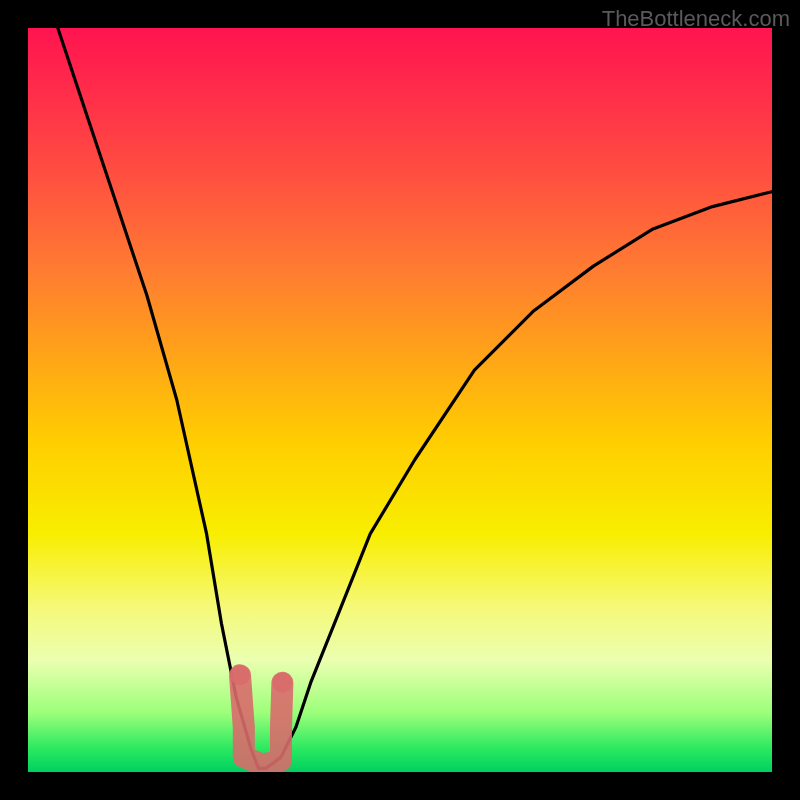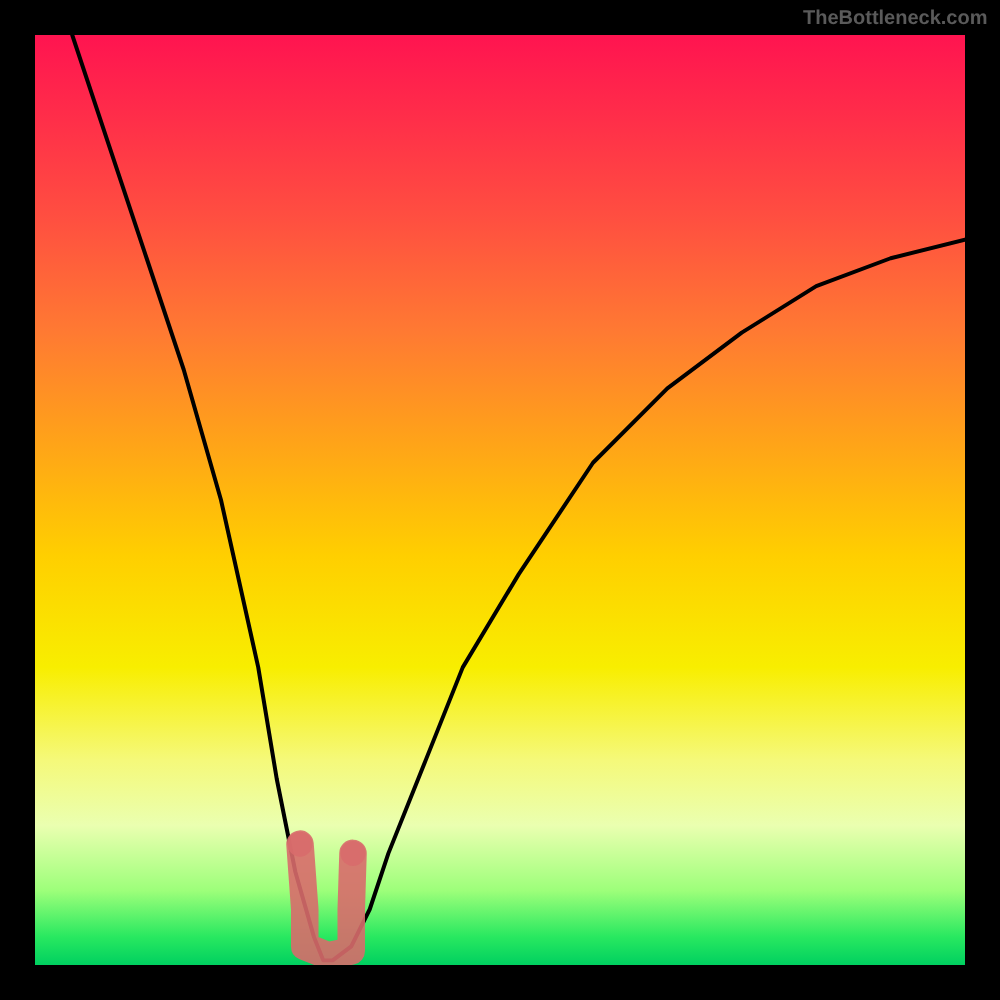--- a/index.html
+++ b/index.html
@@ -9,22 +9,22 @@
     background: #000;
     position: relative;
     font-family: Arial, sans-serif;
     overflow: hidden;
   }
   .watermark {
     position: absolute;
     top: 6px;
     right: 10px;
     color: #5a5a5a;
-    font-size: 16px;
-    font-weight: 700;
+    font-size: 22px;
+    font-weight: 400;
     z-index: 10;
   }
   .plot-area {
     position: absolute;
     left: 28px;
     top: 28px;
     width: 744px;
     height: 744px;
     background: linear-gradient(to bottom,
       #ff1450 0%,

